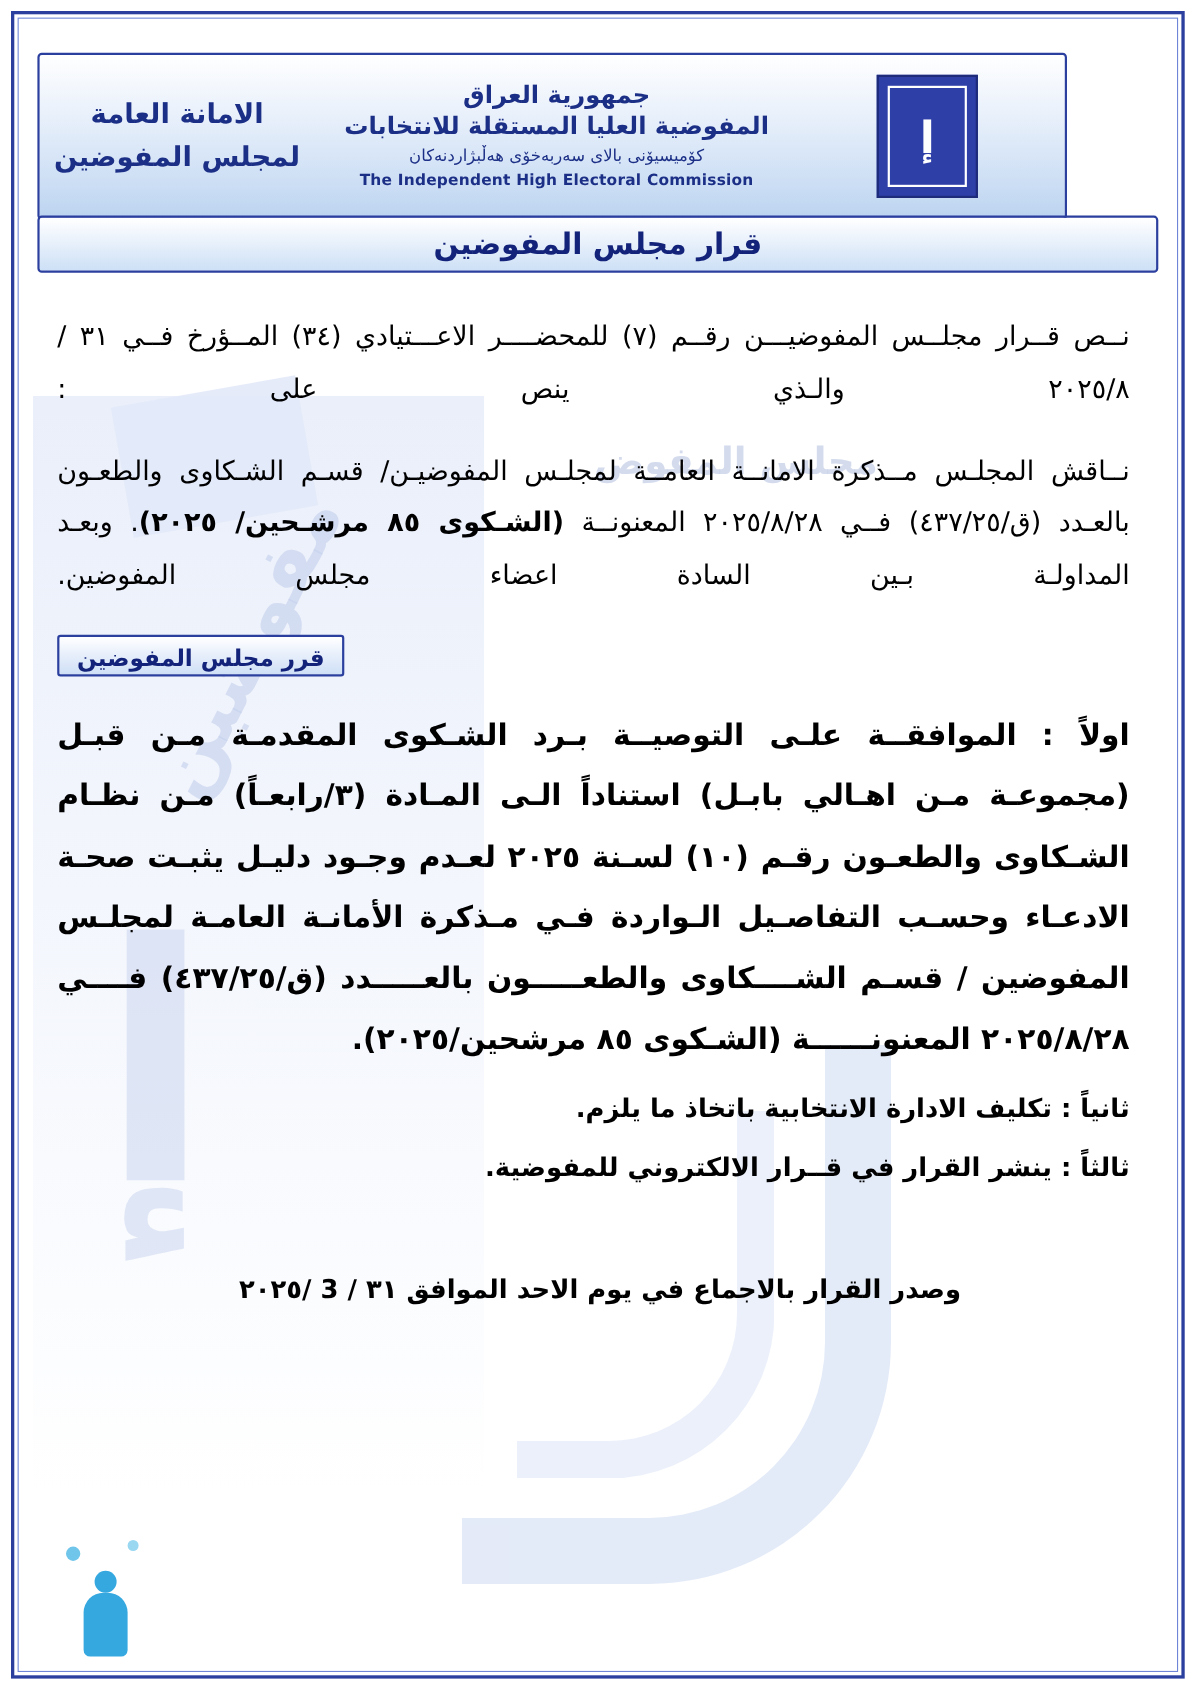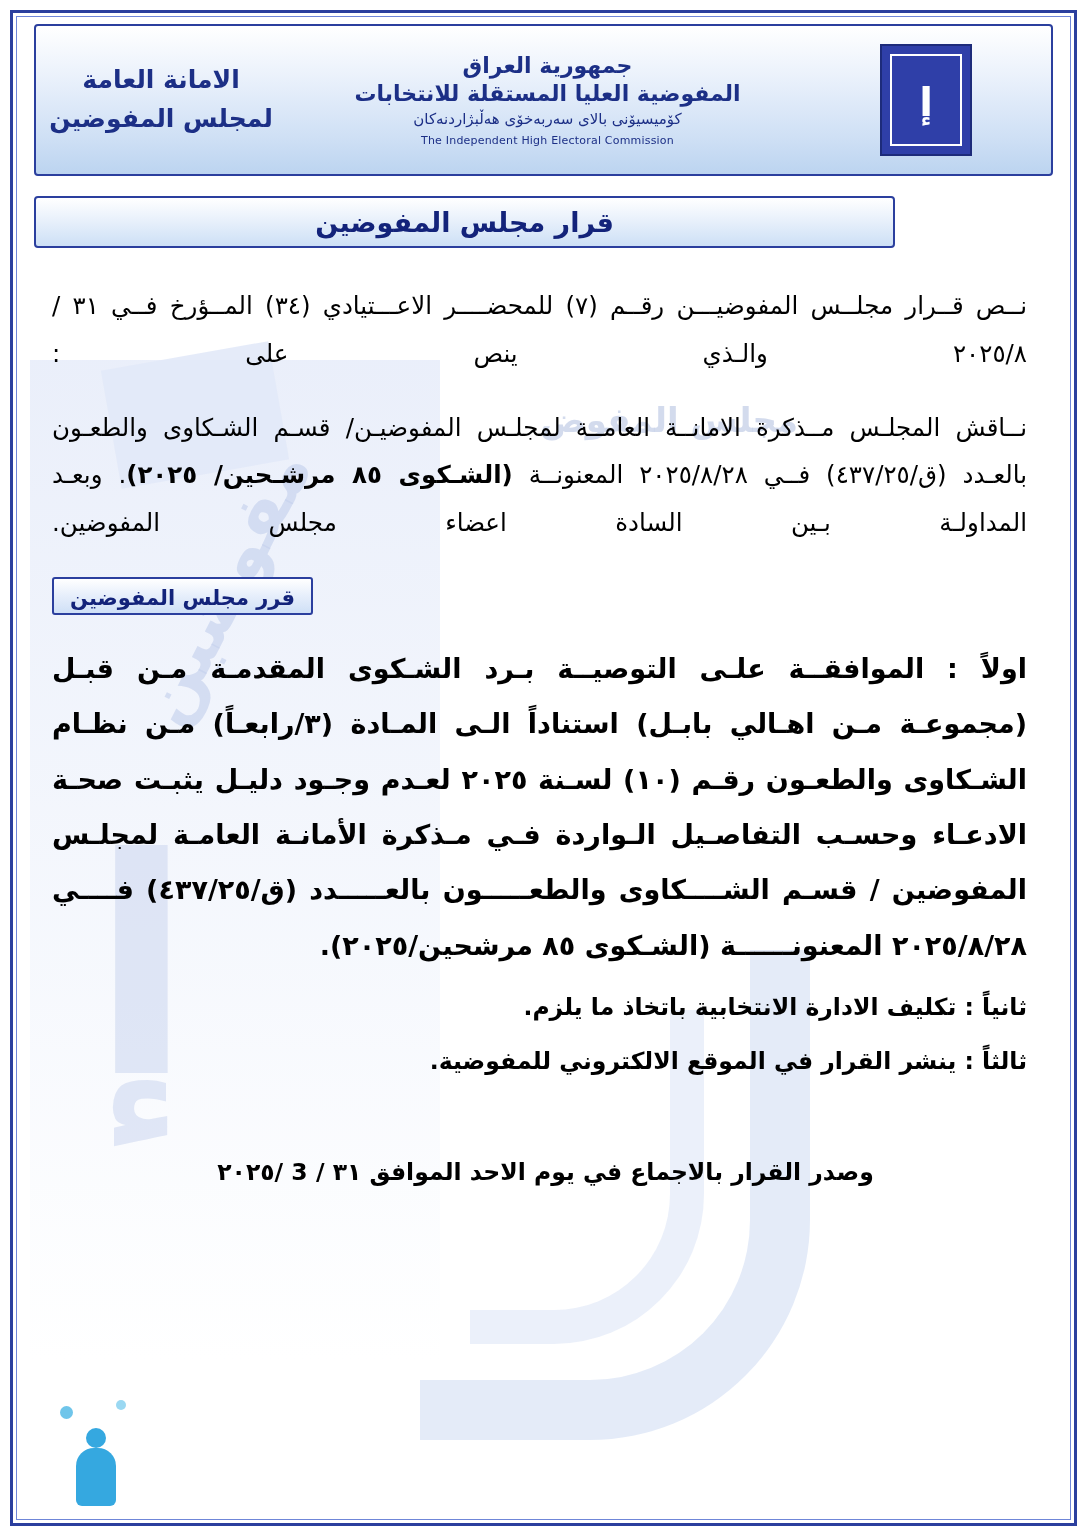--- a/index.html
+++ b/index.html
@@ -104,22 +104,22 @@
     height: 300px;
     border-right: 34px solid rgba(232,238,250,0.85);
     border-bottom: 34px solid rgba(232,238,250,0.85);
     border-bottom-right-radius: 150px;
   }
 
   
   .header {
     position: absolute;
     left: 34px;
-    top: 24px;
-    width: 1019px;
+    top: 48px;
+    width: 936px;
     height: 152px;
     border: 2px solid #2b3f9e;
     border-radius: 4px;
     background: linear-gradient(180deg, #ffffff 0%, #eaf1fb 35%, #cfe0f5 75%, #bcd4f0 100%);
     box-sizing: border-box;
     display: flex;
     flex-direction: row-reverse;
     align-items: center;
     justify-content: space-between;
   }
@@ -147,22 +147,22 @@
     font-size: 22px;
     font-weight: bold;
     letter-spacing: 0.5px;
   }
   .hdr-ku {
     font-size: 15px;
     font-weight: normal;
     margin-top: 3px;
   }
   .hdr-en {
-    font-size: 11px;
-    font-weight: normal;
+    font-size: 14px;
+    font-weight: bold;
     margin-top: 5px;
     letter-spacing: 0.2px;
     direction: ltr;
   }
   .hdr-left {
     width: 250px;
     display: flex;
     align-items: center;
     justify-content: center;
   }
@@ -189,21 +189,21 @@
     color: #ffffff;
     font-size: 40px;
     font-weight: bold;
   }
 
   
   .title-bar {
     position: absolute;
     left: 34px;
     top: 196px;
-    width: 861px;
+    width: 1019px;
     height: 52px;
     border: 2px solid #2b3f9e;
     border-radius: 4px;
     background: linear-gradient(180deg, #ffffff 0%, #e9f1fb 45%, #cde0f6 100%);
     box-sizing: border-box;
     display: flex;
     align-items: center;
     justify-content: center;
   }
   .title-bar span {
@@ -364,21 +364,21 @@
     <p class="para j">نــص قــرار مجلــس المفوضيـــن رقــم (٧) للمحضــــر الاعـــتيادي (٣٤) المــؤرخ فــي ٣١ /٢٠٢٥/٨ والـذي ينص على :</p>
 
     <p class="para j"><span>نــاقش المجلـس مــذكرة الامانــة العامــة لمجلـس المفوضيـن/ قسـم الشـكاوى والطعـون بالعـدد (ق/٤٣٧/٢٥) فــي ٢٠٢٥/٨/٢٨ المعنونــة </span><span class="b">(الشـكوى ٨٥ مرشـحين/ ٢٠٢٥)</span><span>. وبعـد المداولـة بـين السادة اعضاء مجلس المفوضين.</span></p>
 
     <div class="clearfix">
       <div class="decision-label">قرر مجلس المفوضين</div>
     </div>
 
     <p class="decision-body">اولاً : الموافقــة علـى التوصيــة بـرد الشـكوى المقدمـة مـن قبـل (مجموعـة مـن اهـالي بابـل) استناداً الـى المـادة (٣/رابعـاً) مـن نظـام الشـكاوى والطعـون رقـم (١٠) لسـنة ٢٠٢٥ لعـدم وجـود دليـل يثبـت صحـة الادعـاء وحسـب التفاصـيل الـواردة فـي مـذكرة الأمانـة العامـة لمجلـس المفوضين / قسـم الشــــكاوى والطعـــــون بالعـــــدد (ق/٤٣٧/٢٥) فــــي ٢٠٢٥/٨/٢٨ المعنونــــــة (الشـكوى ٨٥ مرشحين/٢٠٢٥).</p>
     <p class="line-right">ثانياً : تكليف الادارة الانتخابية باتخاذ ما يلزم.</p>
-    <p class="line-right">ثالثاً : ينشر القرار في الموقع الالكتروني للمفوضية.</p>
+    <p class="line-right">ثالثاً : ينشر القرار في قــرار الالكتروني للمفوضية.</p>
   </div>
 
   <div class="closing">وصدر القرار بالاجماع في يوم الاحد الموافق ٣١ / 3 /٢٠٢٥</div>
 
   <div class="bottom-fig">
     <div class="bf-dot1"></div>
     <div class="bf-dot2"></div>
     <div class="bf-head"></div>
     <div class="bf-body"></div>
   </div>

